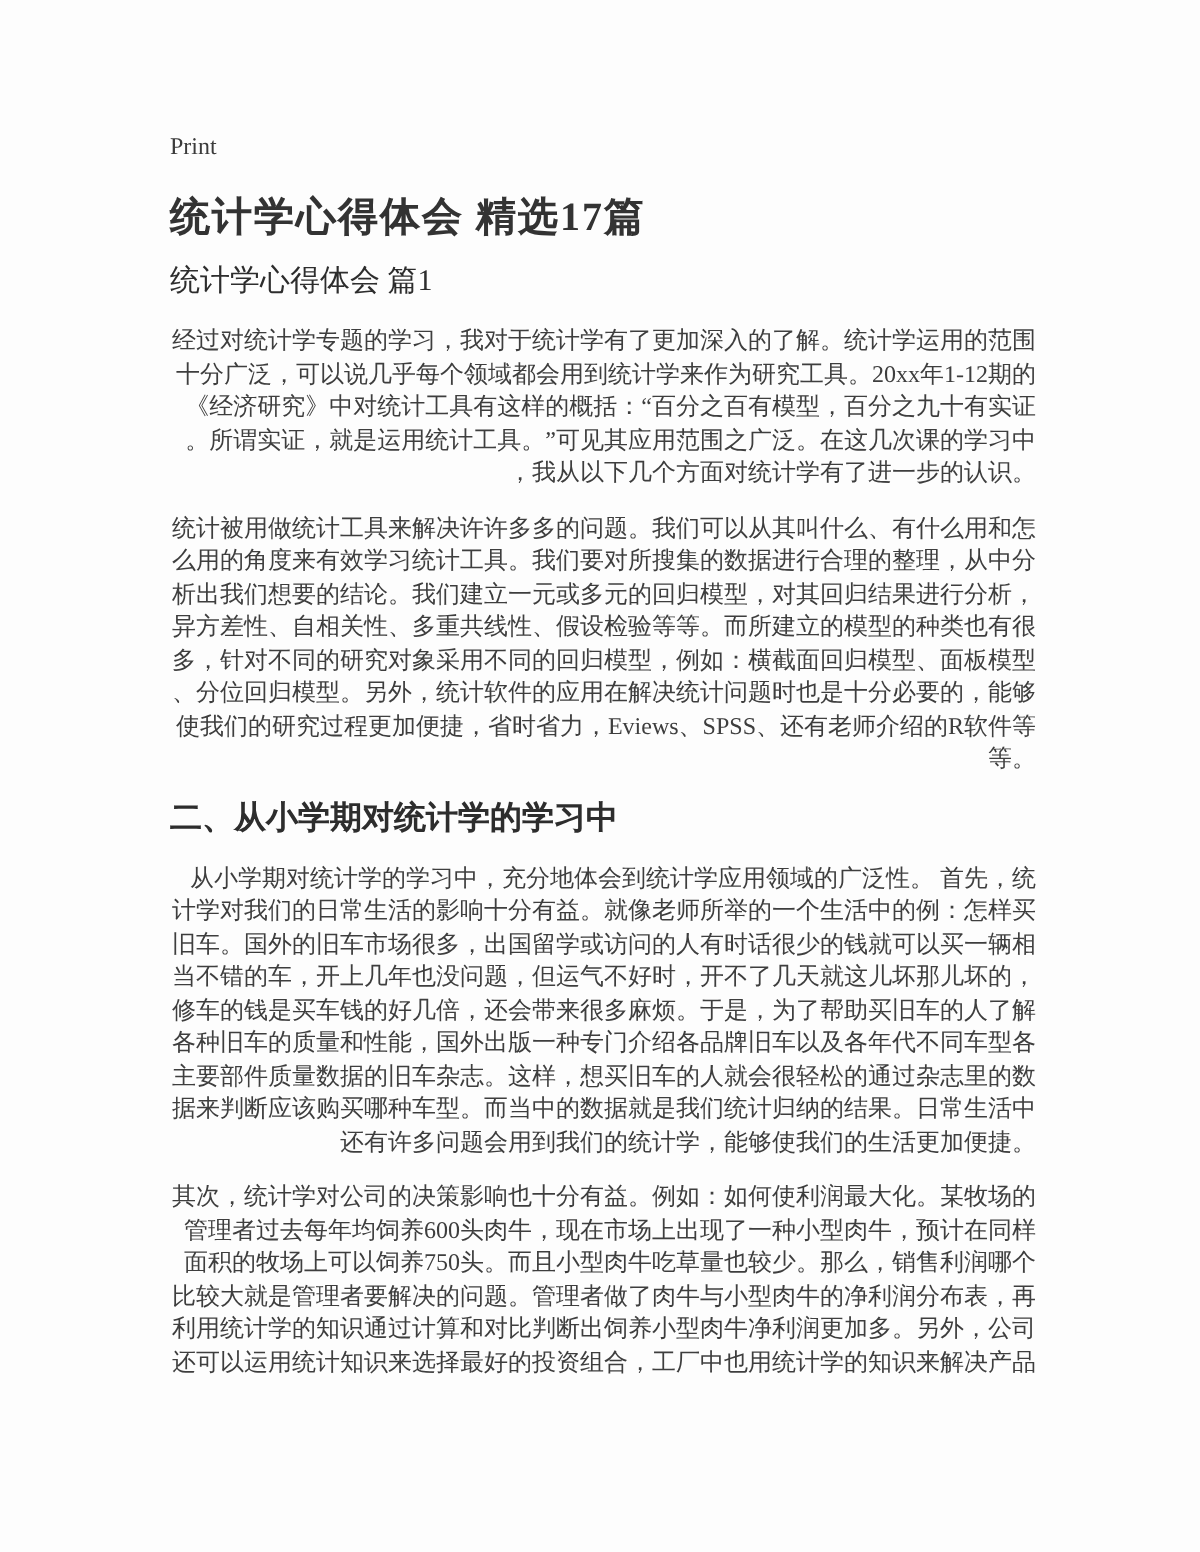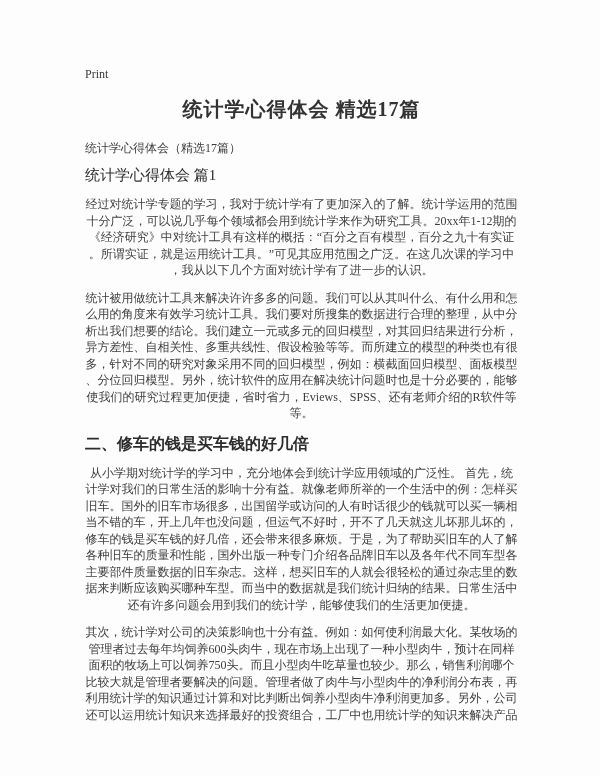--- a/index.html
+++ b/index.html
@@ -22,21 +22,20 @@
     font-size: 12px;
     line-height: 14px;
     color: #3b3b3b;
     display: inline-block;
     cursor: pointer;
   }
   h1.doc-title {
     font-size: 20px;
     line-height: 26px;
     font-weight: bold;
-    text-align: center;
     color: #333333;
     margin: 14px 0 0 0;
     letter-spacing: 1px;
     word-break: break-all;
   }
   .doc-subtitle {
     font-size: 12px;
     line-height: 16px;
     margin-top: 18px;
     color: #3e3e3e;
@@ -46,21 +45,21 @@
     line-height: 20px;
     font-weight: normal;
     color: #2d2d2d;
     margin: 9px 0 0 0;
   }
   p.body-para {
     font-size: 12px;
     line-height: 16.5px;
     margin: 11px 0 0 0;
     color: #3e3e3e;
-    text-align: center;
+    text-align: right;
     word-break: break-all;
     line-break: anywhere;
     overflow-wrap: anywhere;
   }
   h3.section-heading {
     font-size: 16px;
     line-height: 21px;
     font-weight: bold;
     color: #2d2d2d;
     margin: 11px 0 0 0;
@@ -69,28 +68,27 @@
 </style>
 </head>
 <body>
 
 <div class="page">
 
   <span class="print-link">Print</span>
 
   <h1 class="doc-title">统计学心得体会 精选17篇</h1>
 
-  <div class="doc-subtitle">统计学心得体会（精选17篇）</div>
 
   <h2 class="article-heading">统计学心得体会 篇1</h2>
 
   <p class="body-para">经过对统计学专题的学习，我对于统计学有了更加深入的了解。统计学运用的范围十分广泛，可以说几乎每个领域都会用到统计学来作为研究工具。20xx年1-12期的《经济研究》中对统计工具有这样的概括：“百分之百有模型，百分之九十有实证。所谓实证，就是运用统计工具。”可见其应用范围之广泛。在这几次课的学习中，我从以下几个方面对统计学有了进一步的认识。</p>
 
 
   <p class="body-para">统计被用做统计工具来解决许许多多的问题。我们可以从其叫什么、有什么用和怎么用的角度来有效学习统计工具。我们要对所搜集的数据进行合理的整理，从中分析出我们想要的结论。我们建立一元或多元的回归模型，对其回归结果进行分析，异方差性、自相关性、多重共线性、假设检验等等。而所建立的模型的种类也有很多，针对不同的研究对象采用不同的回归模型，例如：横截面回归模型、面板模型、分位回归模型。另外，统计软件的应用在解决统计问题时也是十分必要的，能够使我们的研究过程更加便捷，省时省力，Eviews、SPSS、还有老师介绍的R软件等等。</p>
 
-  <h3 class="section-heading">二、修车的钱是买车钱的好几倍</h3>
+  <h3 class="section-heading">二、从小学期对统计学的学习中</h3>
 
   <p class="body-para">从小学期对统计学的学习中，充分地体会到统计学应用领域的广泛性。 首先，统计学对我们的日常生活的影响十分有益。就像老师所举的一个生活中的例：怎样买旧车。国外的旧车市场很多，出国留学或访问的人有时话很少的钱就可以买一辆相当不错的车，开上几年也没问题，但运气不好时，开不了几天就这儿坏那儿坏的，修车的钱是买车钱的好几倍，还会带来很多麻烦。于是，为了帮助买旧车的人了解各种旧车的质量和性能，国外出版一种专门介绍各品牌旧车以及各年代不同车型各主要部件质量数据的旧车杂志。这样，想买旧车的人就会很轻松的通过杂志里的数据来判断应该购买哪种车型。而当中的数据就是我们统计归纳的结果。日常生活中还有许多问题会用到我们的统计学，能够使我们的生活更加便捷。</p>
 
   <p class="body-para">其次，统计学对公司的决策影响也十分有益。例如：如何使利润最大化。某牧场的管理者过去每年均饲养600头肉牛，现在市场上出现了一种小型肉牛，预计在同样面积的牧场上可以饲养750头。而且小型肉牛吃草量也较少。那么，销售利润哪个比较大就是管理者要解决的问题。管理者做了肉牛与小型肉牛的净利润分布表，再利用统计学的知识通过计算和对比判断出饲养小型肉牛净利润更加多。另外，公司还可以运用统计知识来选择最好的投资组合，工厂中也用统计学的知识来解决产品</p>
 
 </div>
 
 </body></html>

